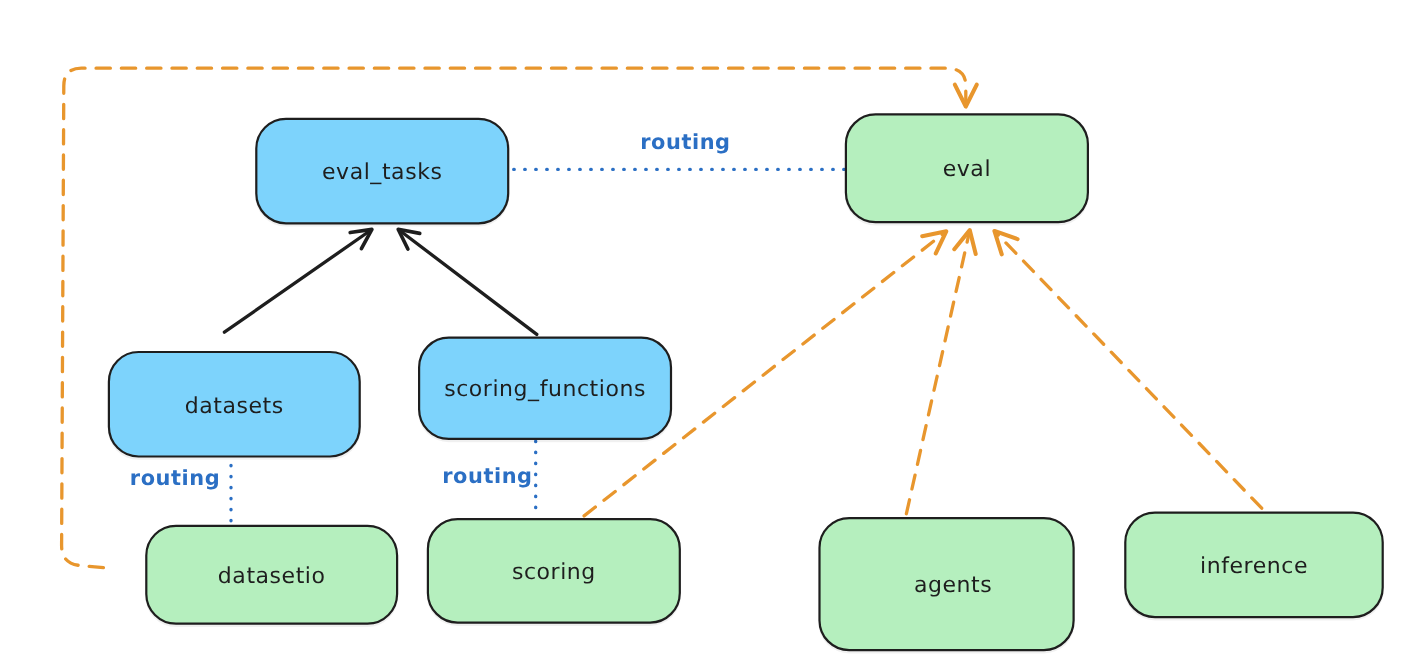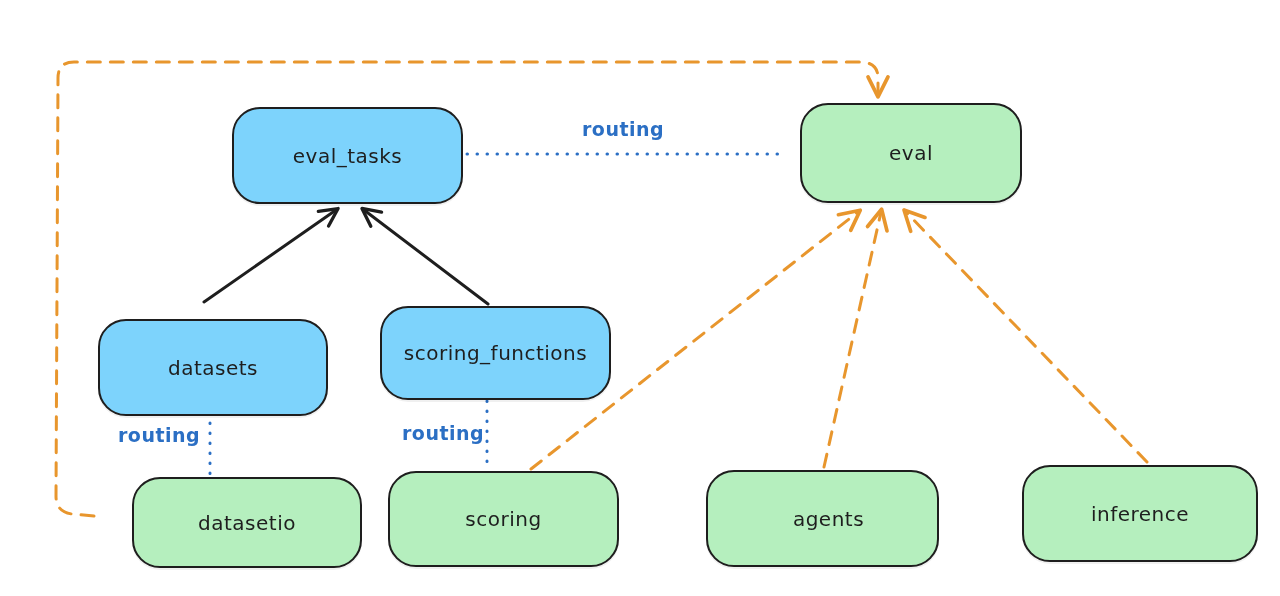--- a/index.html
+++ b/index.html
@@ -58,41 +58,41 @@
     <path d="M 94 516 L 72 514 Q 56 512 56 496 L 58 78 Q 58 62 74 62 L 860 62 Q 878 62 878 78 L 878 94" fill="none" stroke="#e8962d" stroke-width="3" stroke-linecap="round" stroke-dasharray="13 10" marker-end="url(#arrow-orange)"></path>
     <line x1="531" y1="469" x2="858" y2="212" stroke="#e8962d" stroke-width="3" stroke-linecap="round" stroke-dasharray="13 10" marker-end="url(#arrow-orange)"></line>
     <line x1="824" y1="467" x2="881" y2="212" stroke="#e8962d" stroke-width="3" stroke-linecap="round" stroke-dasharray="13 10" marker-end="url(#arrow-orange)"></line>
     <line x1="1147" y1="462" x2="906" y2="212" stroke="#e8962d" stroke-width="3" stroke-linecap="round" stroke-dasharray="13 10" marker-end="url(#arrow-orange)"></line>
   </svg>
 
   <div class="node blue" style="left:232px; top:107px; width:231px; height:97px;">
     <span>eval_tasks</span>
   </div>
 
-  <div class="node green" style="left:800px; top:103px; width:222px; height:100px;border-radius:28px;">
+  <div class="node green" style="left:768px; top:103px; width:222px; height:100px;border-radius:28px;">
     <span>eval</span>
   </div>
 
   <div class="node blue" style="left:98px; top:303px; width:230px; height:97px;margin-top:16px;">
     <span>datasets</span>
   </div>
 
   <div class="node blue" style="left:380px; top:306px; width:231px; height:94px;">
     <span>scoring_functions</span>
   </div>
 
   <div class="node green" style="left:97px; top:477px; width:230px; height:91px;margin-left:35px;">
     <span>datasetio</span>
   </div>
 
   <div class="node green" style="left:388px; top:471px; width:231px; height:96px;">
     <span>scoring</span>
   </div>
 
-  <div class="node green" style="left:706px; top:470px; width:233px; height:97px;padding-left:12px;">
+  <div class="node green" style="left:744px; top:470px; width:233px; height:122px;padding-left:12px;">
     <span>agents</span>
   </div>
 
   <div class="node green" style="left:1022px; top:465px; width:236px; height:97px;">
     <span>inference</span>
   </div>
 
   <div class="edge-label" style="left:582px; top:118px;">routing</div>
   <div class="edge-label" style="left:118px; top:424px;">routing</div>
   <div class="edge-label" style="left:402px; top:422px;">routing</div>

